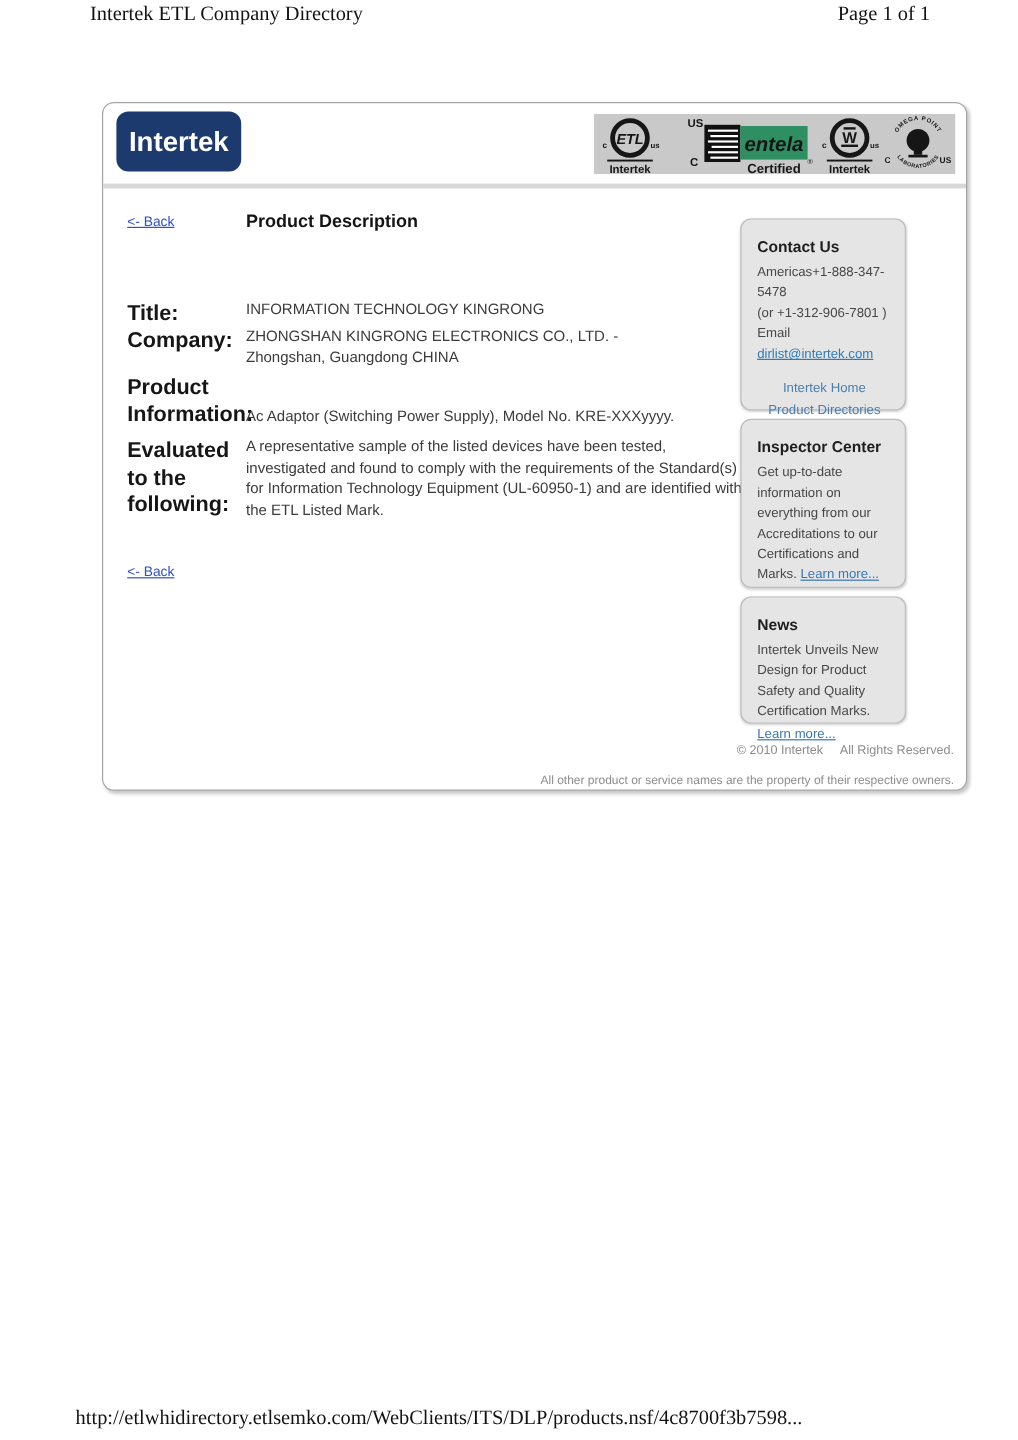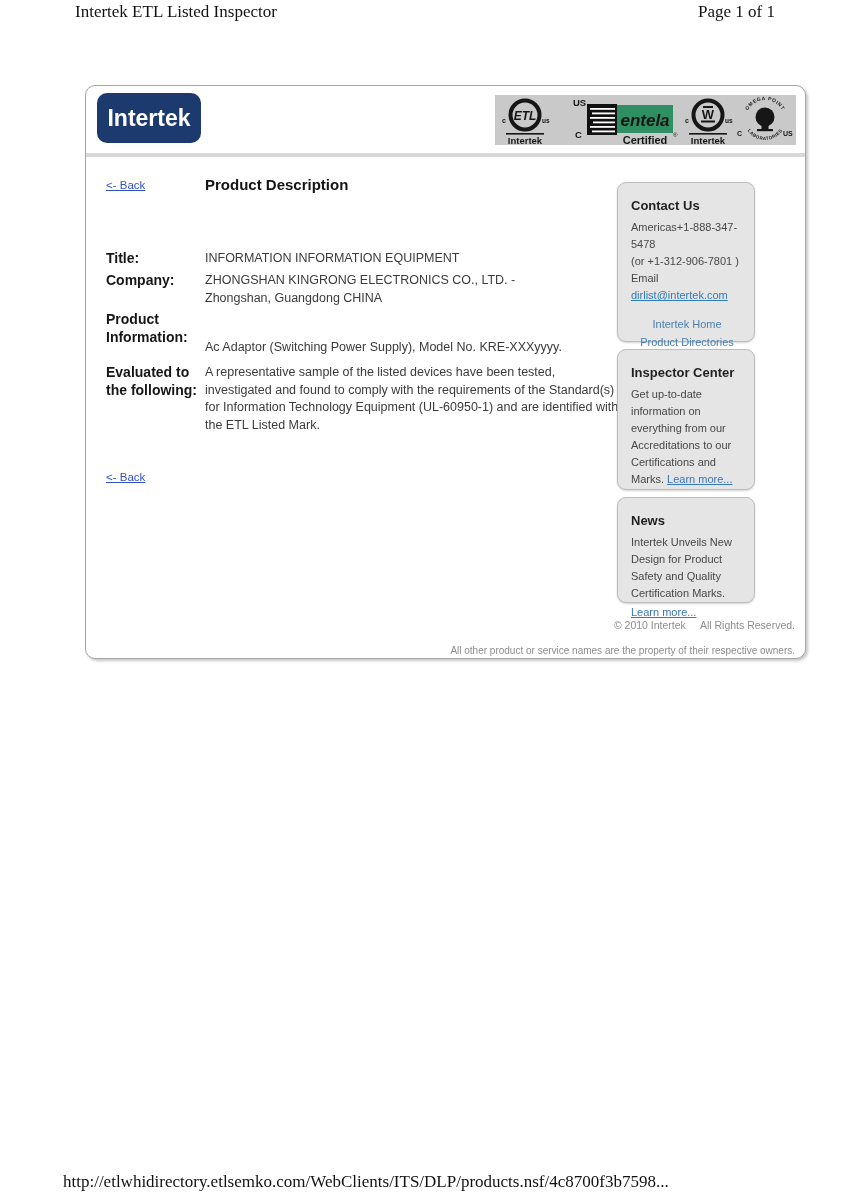--- a/index.html
+++ b/index.html
@@ -36,21 +36,21 @@
 
   
   .back-link { position:absolute; left:20px; font-size:11.5px; color:#3050c8;
     text-decoration:underline; cursor:pointer; }
   .back-top { top:93px; }
   .back-bottom { top:385px; }
 
   .page-title { position:absolute; left:119px; top:90px; font-size:15px;
     font-weight:bold; color:#141414; }
 
-  .flabel { position:absolute; left:20px; width:99px; font-size:14px;
+  .flabel { position:absolute; left:20px; width:99px; font-size:18px;
     font-weight:bold; color:#161616; line-height:1.25; }
   .fvalue { position:absolute; left:119px; width:415px; font-size:12.5px;
     color:#3b3b3b; line-height:1.4; }
   .lbl-title { top:164px; } .val-title { top:164px; }
   .lbl-company { top:186px; } .val-company { top:186px; width:365px; }
   .lbl-product { top:225px; } .val-product1 { top:222px; }
   .val-product2 { top:253px; }
   .lbl-eval { top:278px; } .val-eval { top:278px; }
 
   
@@ -73,21 +73,21 @@
   .card-footer { position:absolute; right:10px; top:533px; text-align:right;
     color:#8d8d8d; }
   .cf1 { font-size:10.5px; }
   .cf1 .rights { margin-left:14px; }
   .cf2 { font-size:10px; margin-top:14px; }
 </style>
 </head>
 <body>
 
 <div class="print-line print-header">
-  <span class="ph-title">Intertek ETL Listed Inspector</span>
+  <span class="ph-title">Intertek ETL Company Directory</span>
   <span>Page 1 of 1</span>
 </div>
 
 <div class="card">
 
   <div class="logo">
     <span>Intertek</span>
   </div>
 
   <div class="cert-strip">
@@ -146,21 +146,21 @@
       <text x="47" y="41" font-size="7" font-weight="bold">US</text>
     </svg>
   </div>
 
   <div class="hdr-sep"></div>
 
   <a class="back-link back-top">&lt;- Back</a>
   <div class="page-title">Product Description</div>
 
   <div class="flabel lbl-title">Title:</div>
-  <div class="fvalue val-title">INFORMATION INFORMATION EQUIPMENT</div>
+  <div class="fvalue val-title">INFORMATION TECHNOLOGY KINGRONG</div>
 
   <div class="flabel lbl-company">Company:</div>
   <div class="fvalue val-company">ZHONGSHAN KINGRONG ELECTRONICS CO., LTD. - Zhongshan, Guangdong CHINA</div>
 
   <div class="flabel lbl-product">Product Information:</div>
   <div class="fvalue val-product2">Ac Adaptor (Switching Power Supply), Model No. KRE-XXXyyyy.</div>
 
   <div class="flabel lbl-eval">Evaluated to the following:</div>
   <div class="fvalue val-eval">A representative sample of the listed devices have been tested, investigated and found to comply with the requirements of the Standard(s) for Information Technology Equipment (UL-60950-1) and are identified with the ETL Listed Mark.</div>
 

